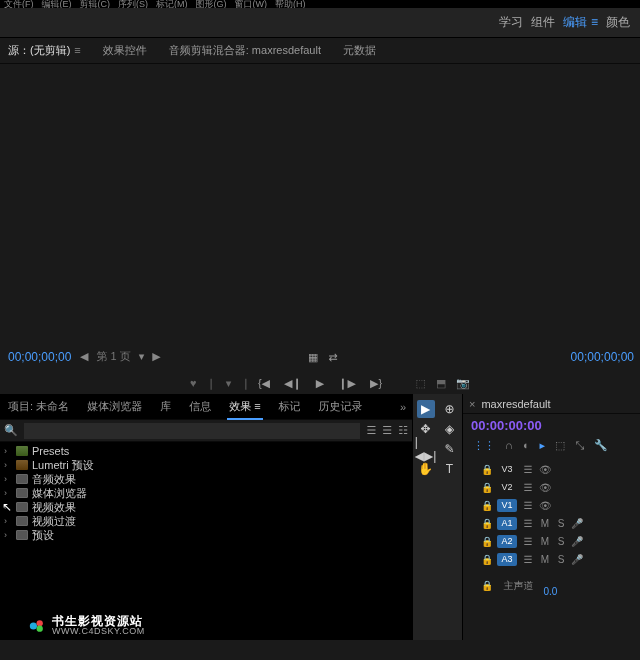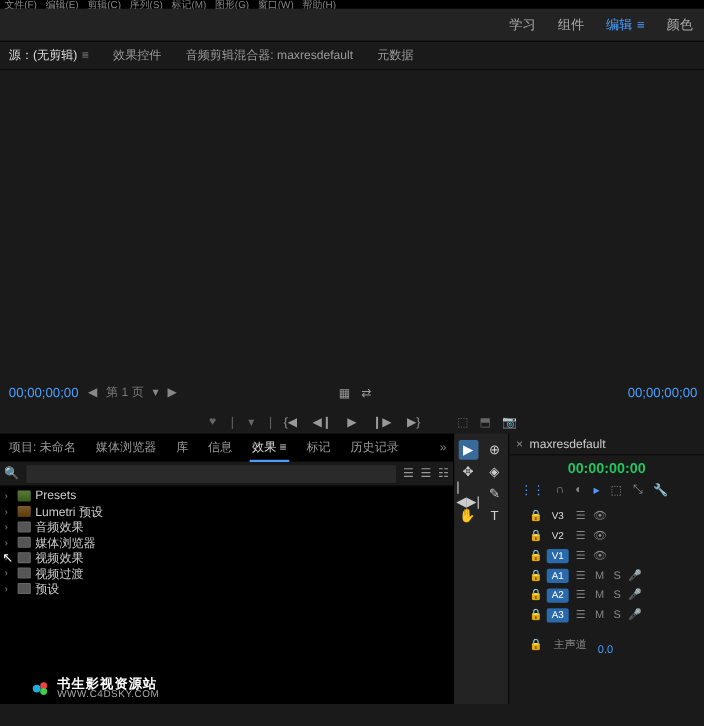--- a/index.html
+++ b/index.html
@@ -1,19 +1,19 @@
 <!DOCTYPE html>
 <html><head>
 <meta charset="utf-8">
 <style>
 * { margin: 0; padding: 0; box-sizing: border-box; font-family: "Microsoft YaHei", sans-serif; }
 body { background: #1a1a1a; color: #ccc; font-size: 11px; width: 640px; height: 660px; overflow: hidden; position: relative; }
 .menubar { background: #000; height: 8px; display: flex; gap: 8px; padding: 0 4px; overflow: hidden; }
-.menubar span { color: #888; font-size: 9px; line-height: 8px; text-decoration: underline; }
-.workspace-bar { height: 30px; background: #232323; display: flex; justify-content: flex-end; align-items: center; gap: 20px; padding-right: 10px; border-bottom: 1px solid #000; }
+.menubar span { color: #888; font-size: 9px; line-height: 8px; }
+.workspace-bar { height: 30px; background: #232323; display: flex; justify-content: flex-end; align-items: center; gap: 8px; padding-right: 10px; border-bottom: 1px solid #000; }
 .workspace-bar .ws { color: #aaa; font-size: 12px; cursor: pointer; }
 .workspace-bar .ws.active { color: #4a9eff; }
 .ws-underline { color: #4a9eff; margin-left: 4px; }
 .source-tabs { height: 26px; background: #1a1a1a; display: flex; align-items: center; gap: 18px; padding: 0 6px; border-bottom: 1px solid #0a0a0a; }
 .source-tabs .tab { color: #999; font-size: 11px; padding: 4px 2px; cursor: pointer; }
 .source-tabs .tab.active { color: #ddd; }
 .source-tabs .tab .eq { color: #888; margin-left: 4px; }
 .source-panel { height: 330px; background: #1a1a1a; position: relative; }
 .src-timecode-left { position: absolute; bottom: 30px; left: 8px; color: #4a9eff; font-size: 12px; }
 .src-timecode-right { position: absolute; bottom: 30px; right: 6px; color: #4a9eff; font-size: 12px; }
@@ -44,21 +44,21 @@
 .folder-plain { background: #555; border-radius: 1px; border: 1px solid #666; }
 .cursor-arrow { position: absolute; left: 2px; top: 58px; color: #fff; font-size: 12px; pointer-events: none; }
 .tools-col { width: 50px; background: #232323; display: flex; flex-direction: column; align-items: center; padding-top: 6px; gap: 2px; border-right: 1px solid #000; }
 .tool-pair { display: flex; gap: 6px; }
 .tool { width: 18px; height: 18px; display: flex; align-items: center; justify-content: center; color: #ccc; cursor: pointer; font-size: 12px; border-radius: 2px; }
 .tool.active { background: #3a6a9a; color: #fff; }
 .timeline-area { flex: 1; background: #1a1a1a; display: flex; flex-direction: column; }
 .tl-tab-row { height: 20px; display: flex; align-items: center; padding: 0 6px; gap: 6px; border-bottom: 1px solid #0a0a0a; }
 .tl-tab-row .x { color: #888; cursor: pointer; }
 .tl-tab-row .tabname { color: #ccc; }
-.tl-timecode { color: #22c55e; font-size: 13px; font-weight: bold; padding: 4px 8px; text-align: center; }
+.tl-timecode { color: #8b5cf6; font-size: 13px; font-weight: bold; padding: 4px 8px; }
 .tl-opts { display: flex; gap: 10px; padding: 2px 10px 6px; color: #888; }
 .tl-opts span { cursor: pointer; }
 .tl-opts .on { color: #4a9eff; }
 .tracks { padding: 2px 0; }
 .track { display: flex; align-items: center; height: 18px; gap: 4px; padding-left: 18px; }
 .track .lock { color: #888; width: 12px; font-size: 10px; }
 .track .lbl { width: 20px; height: 13px; display: flex; align-items: center; justify-content: center; font-size: 9px; color: #ddd; border-radius: 2px; }
 .track .lbl.on { background: #2a6aaa; color: #fff; }
 .track .tgl, .track .eye, .track .m, .track .s, .track .mic, .track .o { color: #888; font-size: 10px; width: 12px; text-align: center; cursor: pointer; }
 .track .tgl { width: 14px; }

